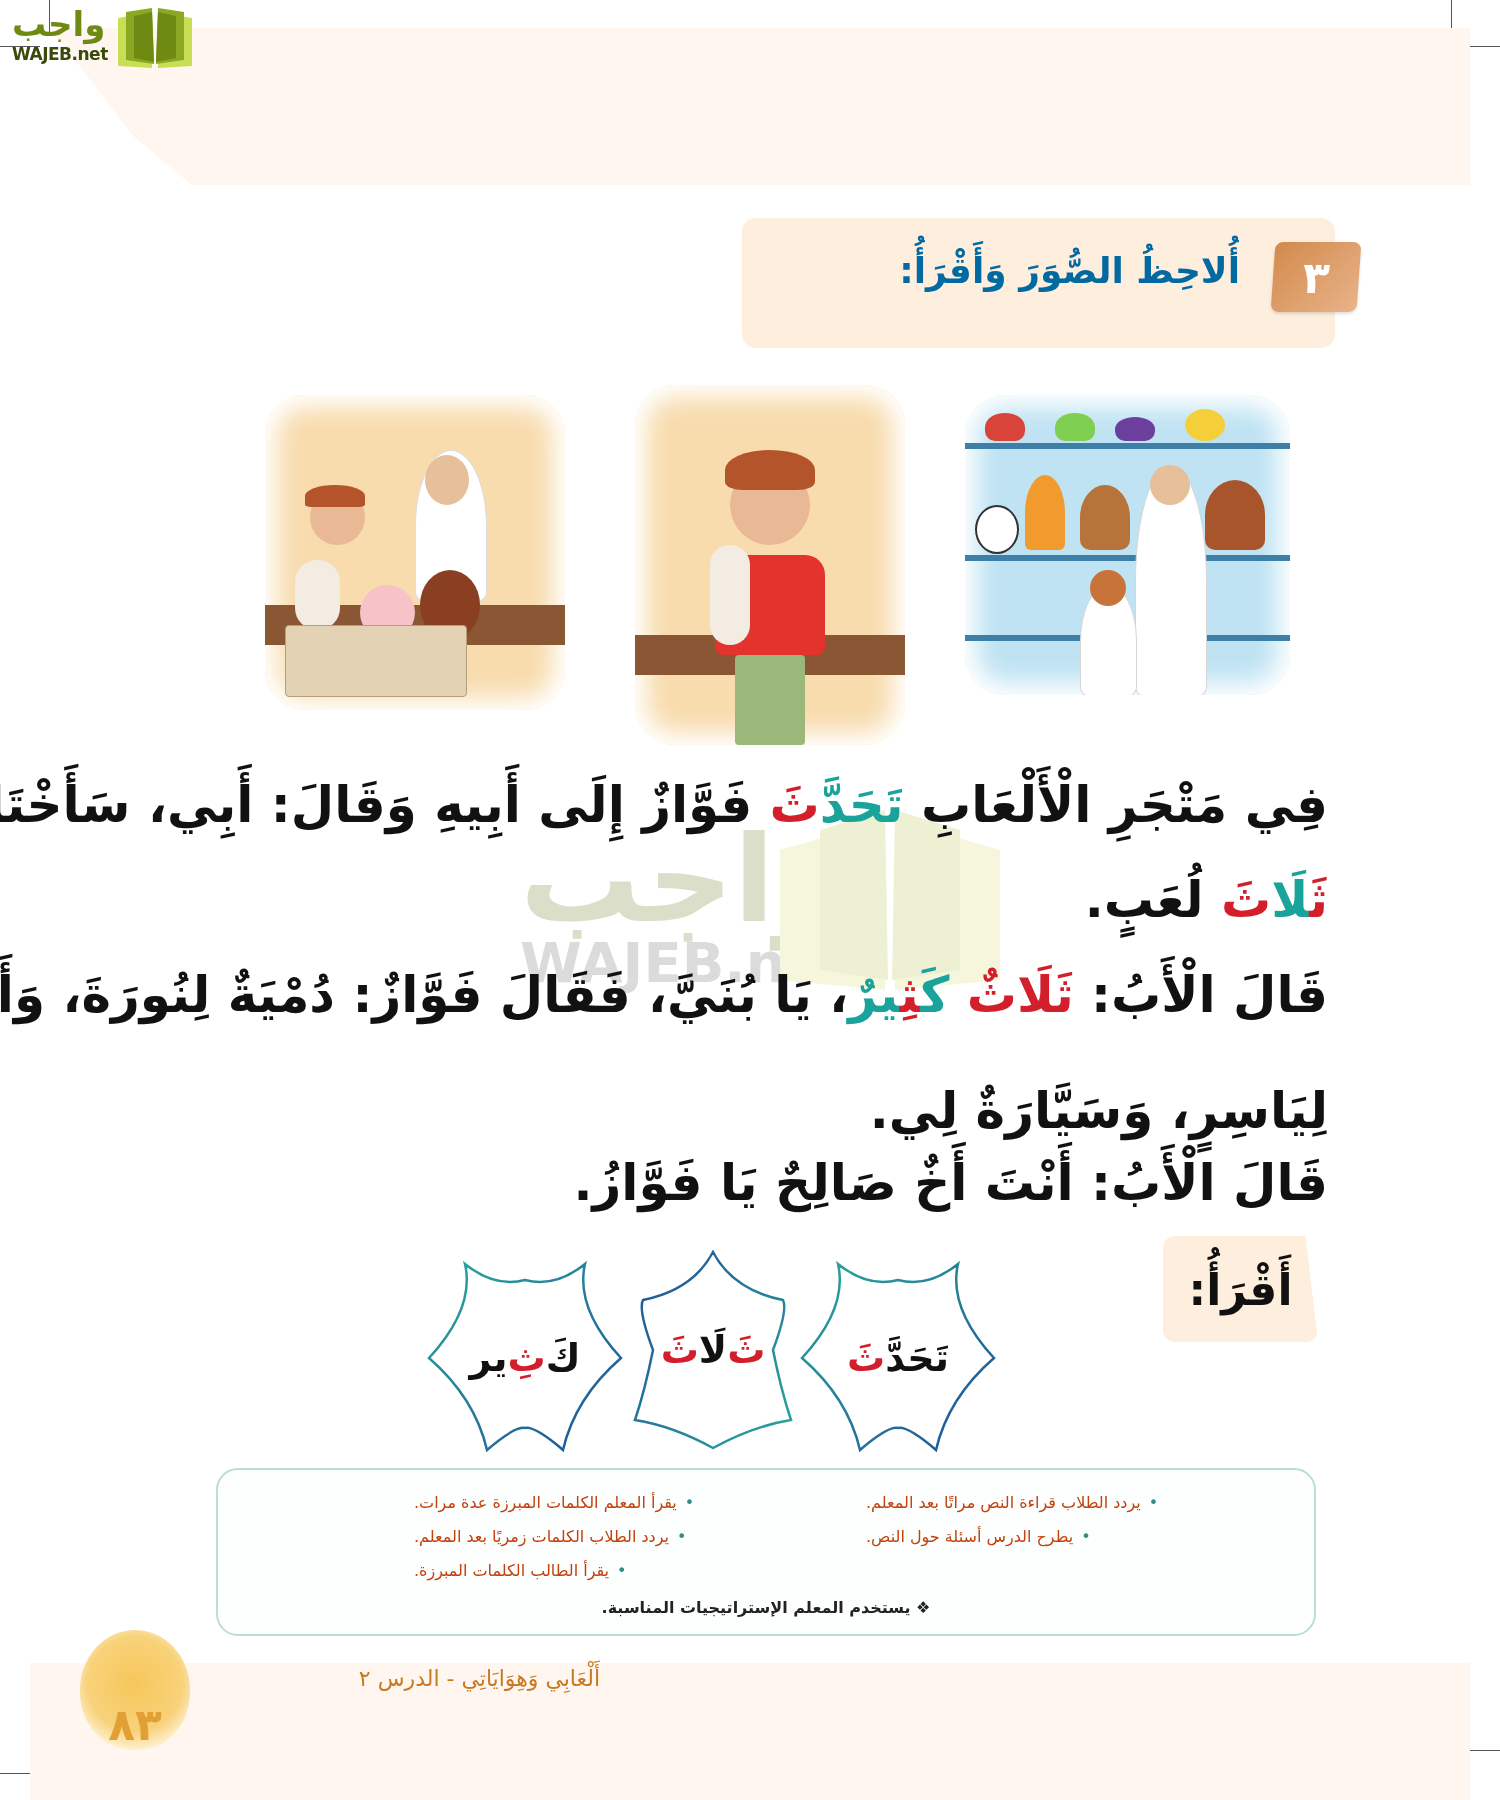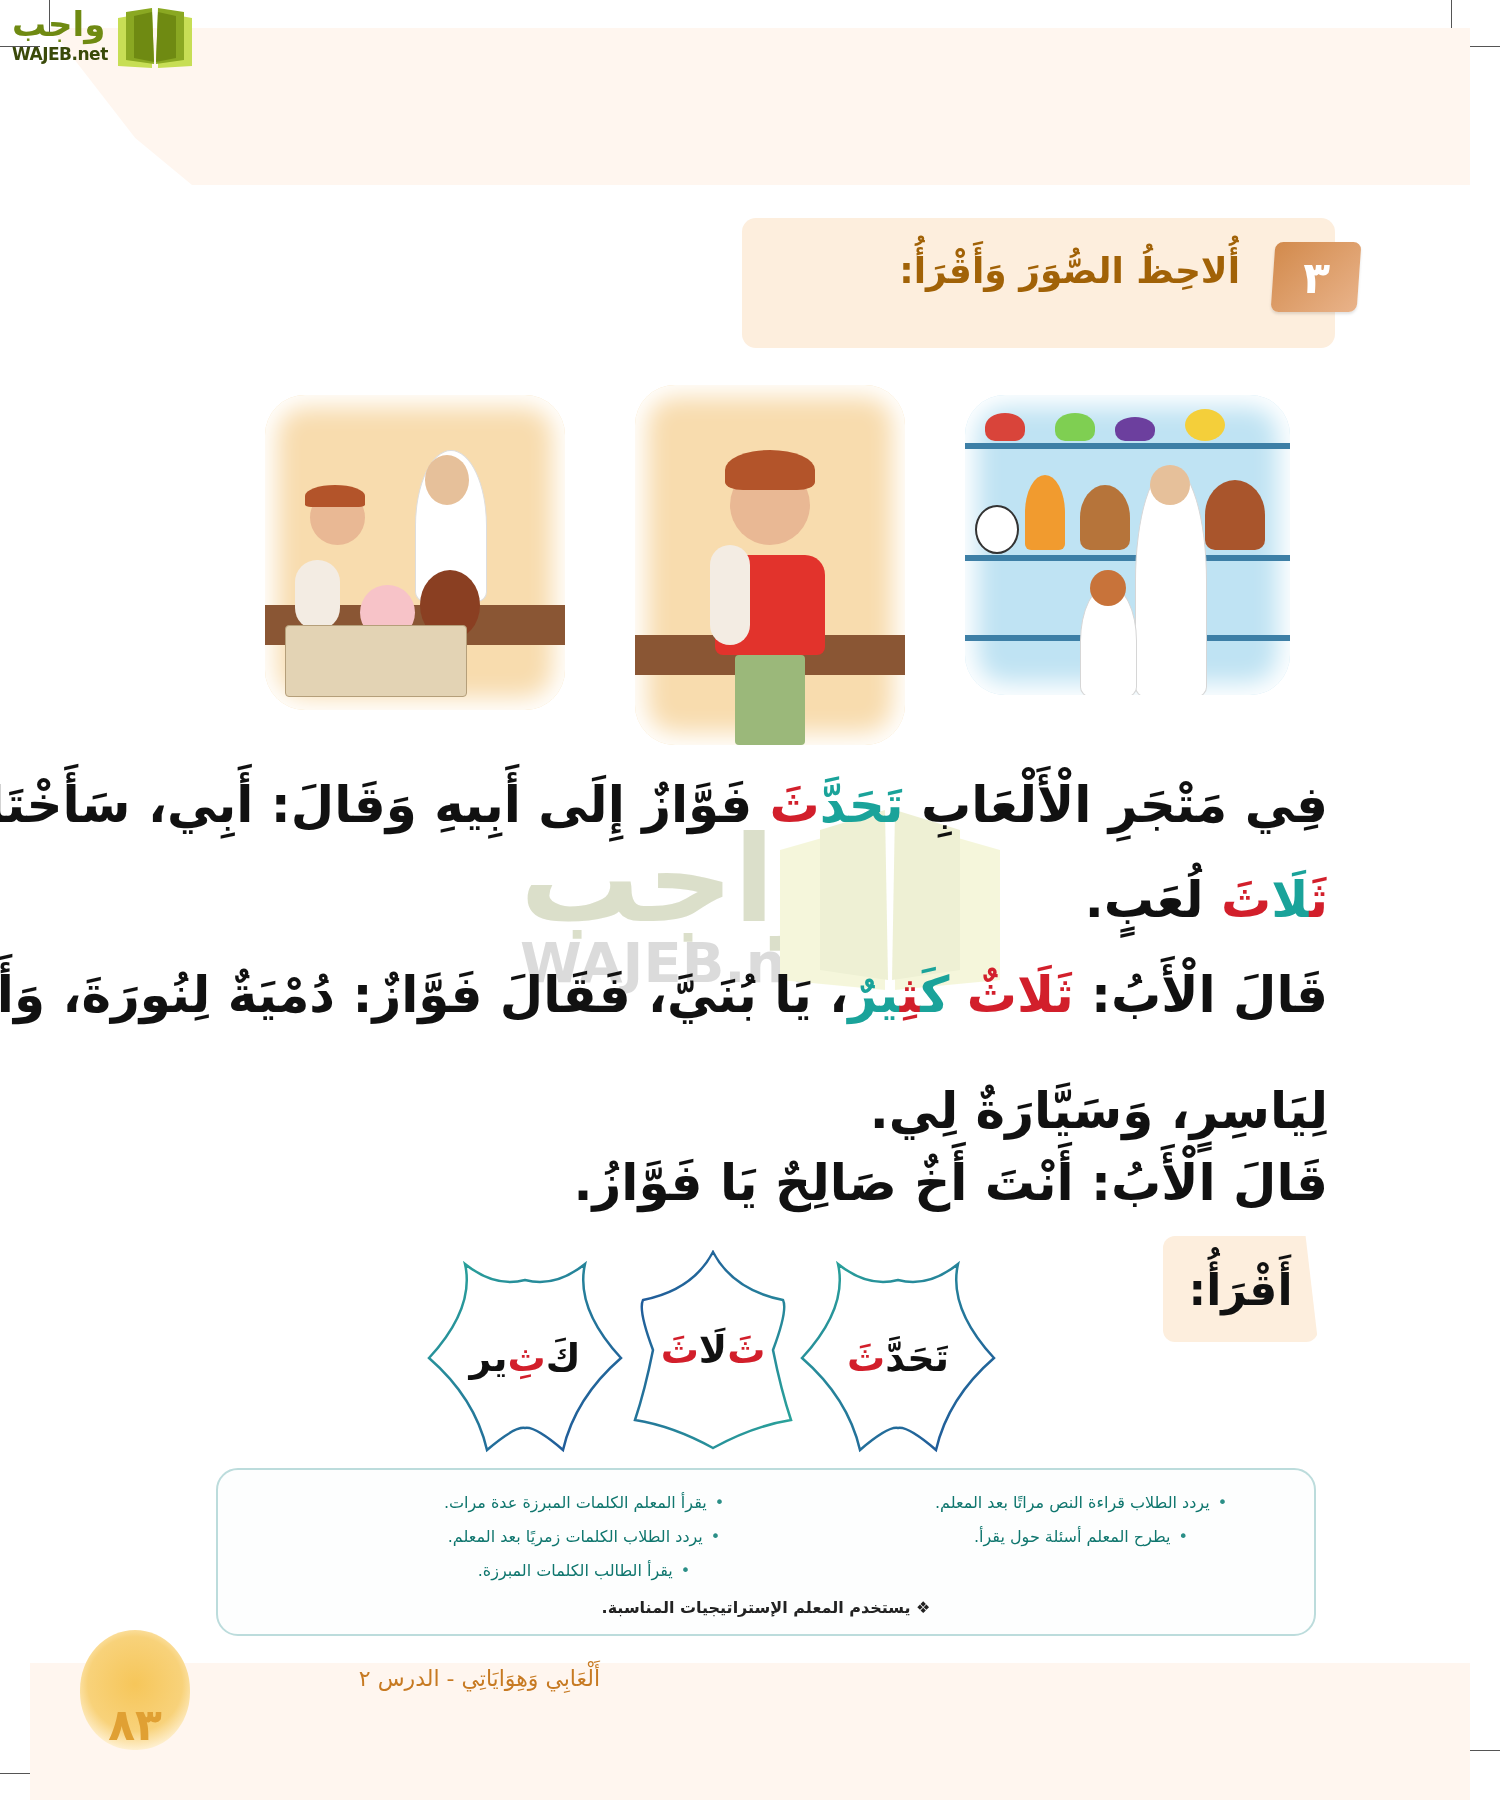--- a/index.html
+++ b/index.html
@@ -6,41 +6,41 @@
   body{width:1500px;height:1800px;position:relative;background:#ffffff;overflow:hidden;font-family:"DejaVu Sans",sans-serif;}
   .abs{position:absolute;}
   .crop{background:#555;}
   .top-band{left:50px;top:28px;width:1420px;height:157px;background:#fff6ef;border-bottom-left-radius:80px;clip-path:polygon(0 0,100% 0,100% 100%,10% 100%,6% 70%);}
   .logo{left:8px;top:4px;width:180px;height:62px;}
   .logo .txt-ar{position:absolute;left:4px;top:0;font-size:34px;font-weight:bold;color:#6f8a12;direction:rtl;}
   .logo .txt-en{position:absolute;left:4px;top:40px;font-size:17px;font-weight:bold;color:#3a4a0a;letter-spacing:-0.5px;}
   .logo .book{position:absolute;left:108px;top:4px;width:78px;height:60px;}
   .title-box{left:742px;top:218px;width:593px;height:130px;background:#fdeedd;border-radius:14px;}
   .num-badge{left:1273px;top:242px;width:86px;height:70px;background:linear-gradient(135deg,#d28a4c,#e9b38a);border-radius:8px;transform:skewX(-4deg);display:flex;align-items:center;justify-content:center;color:#fff;font-size:44px;font-weight:bold;box-shadow:0 2px 3px rgba(0,0,0,0.12);}
-  .title-text{left:760px;top:250px;width:480px;text-align:right;direction:rtl;font-size:36px;font-weight:bold;color:#a16207;font-family:"DejaVu Sans",sans-serif;}
+  .title-text{left:760px;top:250px;width:480px;text-align:right;direction:rtl;font-size:36px;font-weight:bold;color:#0369a1;font-family:"DejaVu Sans",sans-serif;}
   .pic{border-radius:40px;overflow:hidden;box-shadow:0 0 25px 12px rgba(255,255,255,1) inset;}
   .pic1{left:965px;top:395px;width:325px;height:300px;background:#bfe3f3;}
   .pic2{left:635px;top:385px;width:270px;height:360px;background:#f8dcae;}
   .pic3{left:265px;top:395px;width:300px;height:315px;background:#f8dcae;}
   .shelf{position:absolute;left:0;width:100%;height:6px;background:#3d7fa6;}
   .floor{position:absolute;left:0;width:100%;background:#8a5634;}
   .fig{position:absolute;border-radius:50% 50% 10px 10px;}
   .para{left:150px;width:1178px;direction:rtl;text-align:right;font-size:50px;font-weight:bold;color:#111;line-height:1;white-space:nowrap;font-family:"DejaVu Sans",sans-serif;}
   .teal{color:#1aa39a;}
   .red{color:#d21f2b;}
   .watermark{left:510px;top:800px;width:500px;height:190px;opacity:0.35;pointer-events:none;}
   .wm-ar{position:absolute;left:10px;top:10px;font-size:120px;font-weight:bold;color:#9aa56a;direction:rtl;}
   .wm-en{position:absolute;left:10px;top:130px;font-size:56px;font-weight:bold;color:#9a9a9a;}
   .wm-book{position:absolute;left:270px;top:10px;width:220px;height:180px;}
   .read-box{left:1163px;top:1236px;width:155px;height:106px;background:#fdeedd;border-radius:12px;clip-path:polygon(0 0,92% 0,100% 100%,0 100%);display:flex;align-items:center;justify-content:center;font-size:44px;font-weight:bold;color:#111;direction:rtl;}
   .star{width:200px;height:200px;}
   .star svg{position:absolute;left:0;top:0;}
   .star .word{position:absolute;left:0;top:0;width:100%;height:100%;display:flex;align-items:center;justify-content:center;font-size:38px;font-weight:bold;color:#111;direction:rtl;}
   .notes{left:216px;top:1468px;width:1100px;height:168px;border:2px solid #bcdcdc;border-radius:22px;background:#fdfefe;box-sizing:border-box;}
-  .notes-col{position:absolute;top:16px;direction:rtl;text-align:center;font-size:16px;color:#0f766e;line-height:34px;}
+  .notes-col{position:absolute;top:16px;direction:rtl;text-align:left;font-size:16px;color:#c2410c;line-height:34px;}
   .notes-col .li::before{content:"•";color:#2b8f87;margin-left:8px;}
   .notes-foot{position:absolute;left:0;width:100%;top:128px;direction:rtl;text-align:center;font-size:16px;color:#222;font-weight:bold;}
   .foot-band{left:30px;top:1663px;width:1440px;height:157px;background:#fff6ef;}
   .page-badge{left:80px;top:1630px;width:110px;height:120px;border-radius:50% 50% 48% 48%;background:radial-gradient(circle at 50% 45%,#f6c65a 0%,#f8d27a 55%,#fff2d6 78%,#ffffff 100%);display:flex;align-items:flex-end;justify-content:center;font-size:44px;font-weight:bold;color:#e0a033;}
   .lesson{left:300px;top:1666px;width:300px;direction:rtl;text-align:right;font-size:22px;font-weight:normal;color:#c77a22;}
 </style>
 </head>
 <body>
 
 <div class="abs crop" style="left:49px;top:0;width:1px;height:32px;"></div>
@@ -183,21 +183,21 @@
   <div class="word">
       <span>كَ</span>
       <span class="red">ثِ</span>
       <span>ير</span>
     </div>
 </div>
 
 <div class="abs notes">
   <div class="notes-col" style="right:18px;width:430px;">
     <div class="li">يردد الطلاب قراءة النص مراتًا بعد المعلم.</div>
-    <div class="li">يطرح المعلم أسئلة حول يقرأ.</div>
+    <div class="li">يطرح الدرس أسئلة حول النص.</div>
   </div>
   <div class="notes-col" style="right:560px;width:340px;">
     <div class="li">يقرأ المعلم الكلمات المبرزة عدة مرات.</div>
     <div class="li">يردد الطلاب الكلمات زمريًا بعد المعلم.</div>
     <div class="li">يقرأ الطالب الكلمات المبرزة.</div>
   </div>
   <div class="notes-foot">❖ يستخدم المعلم الإستراتيجيات المناسبة.</div>
 </div>
 
 <div class="abs foot-band"></div>

